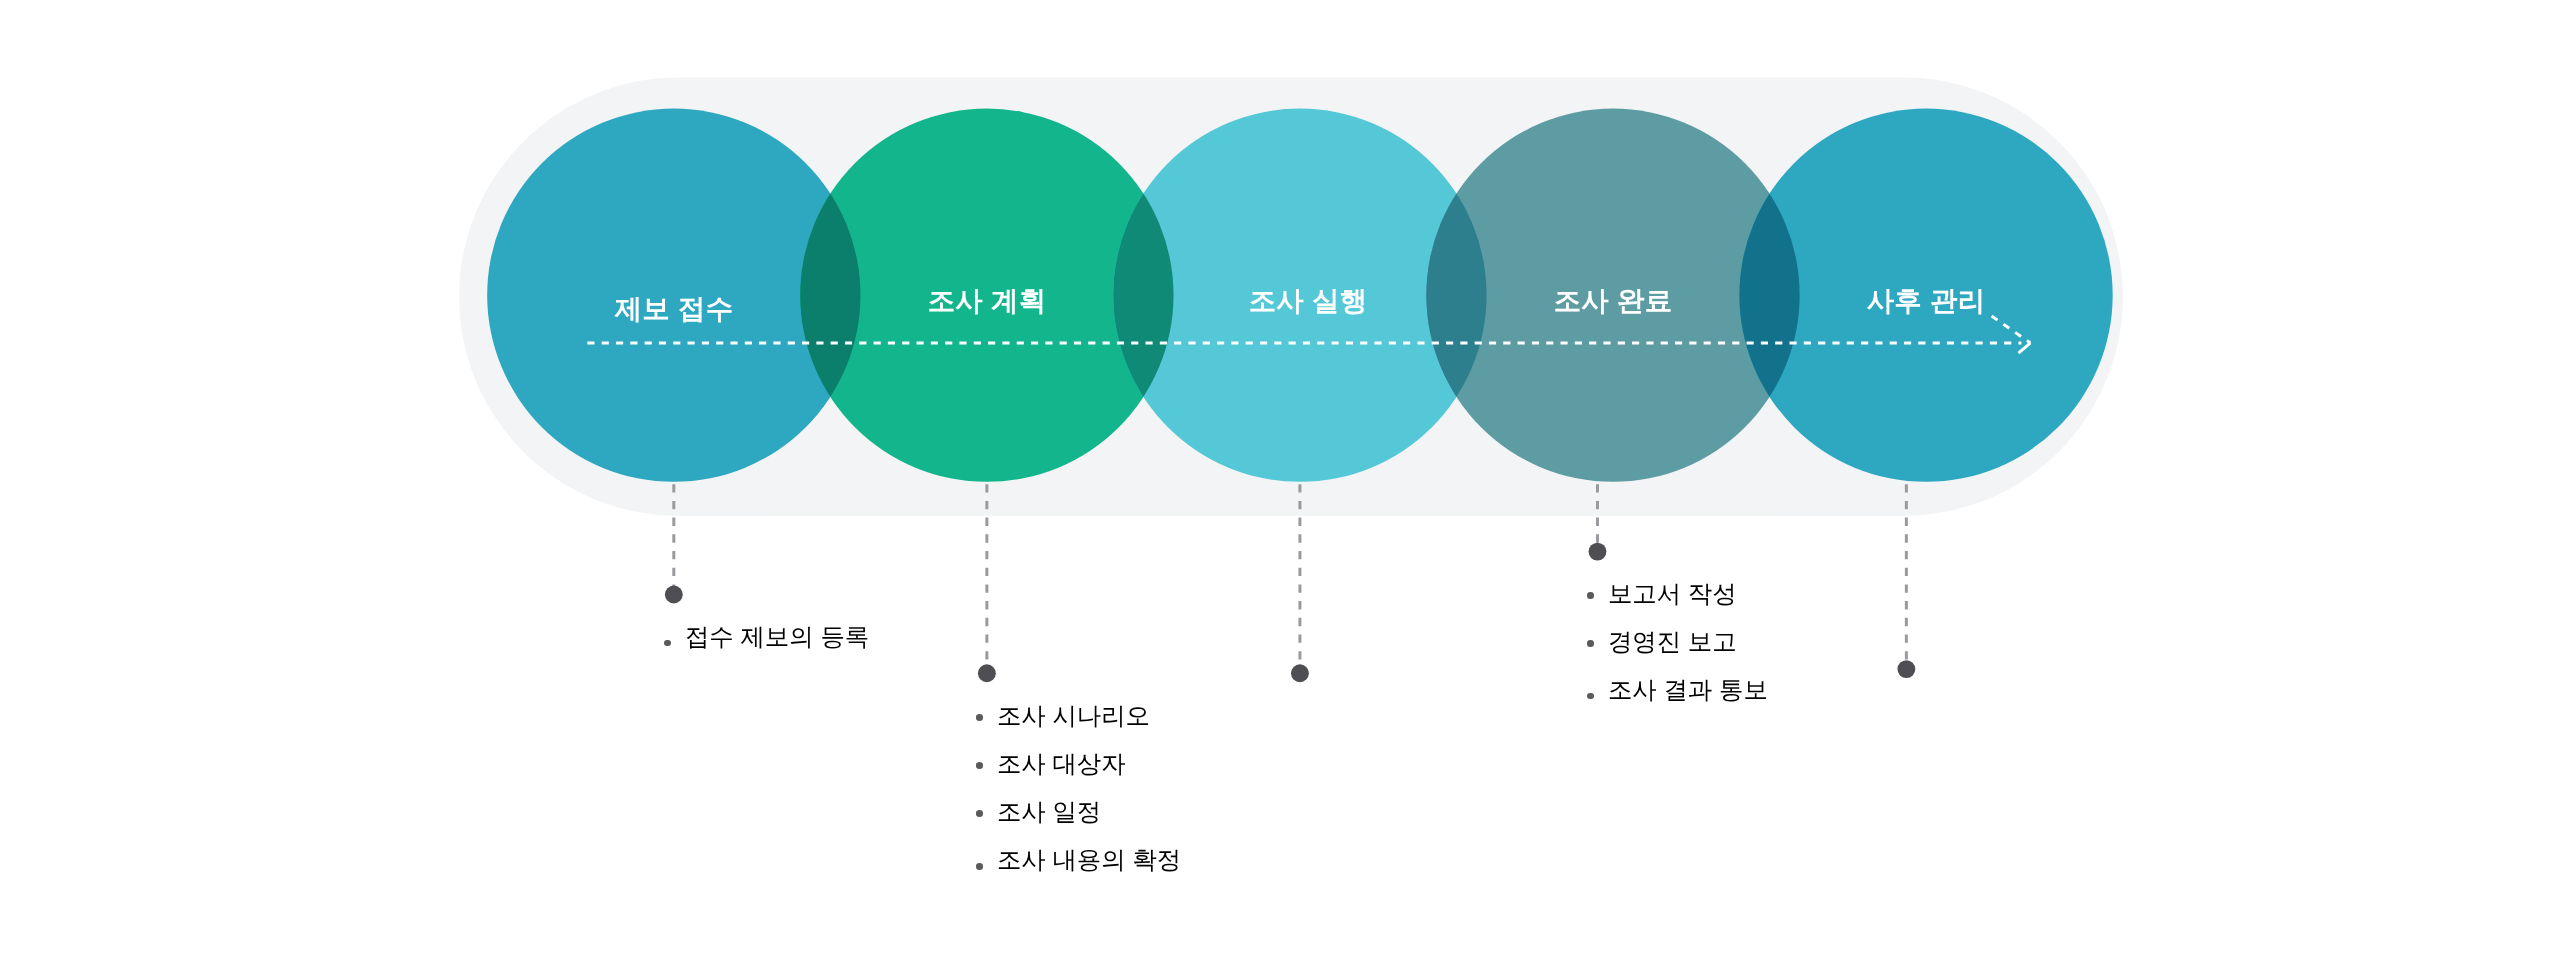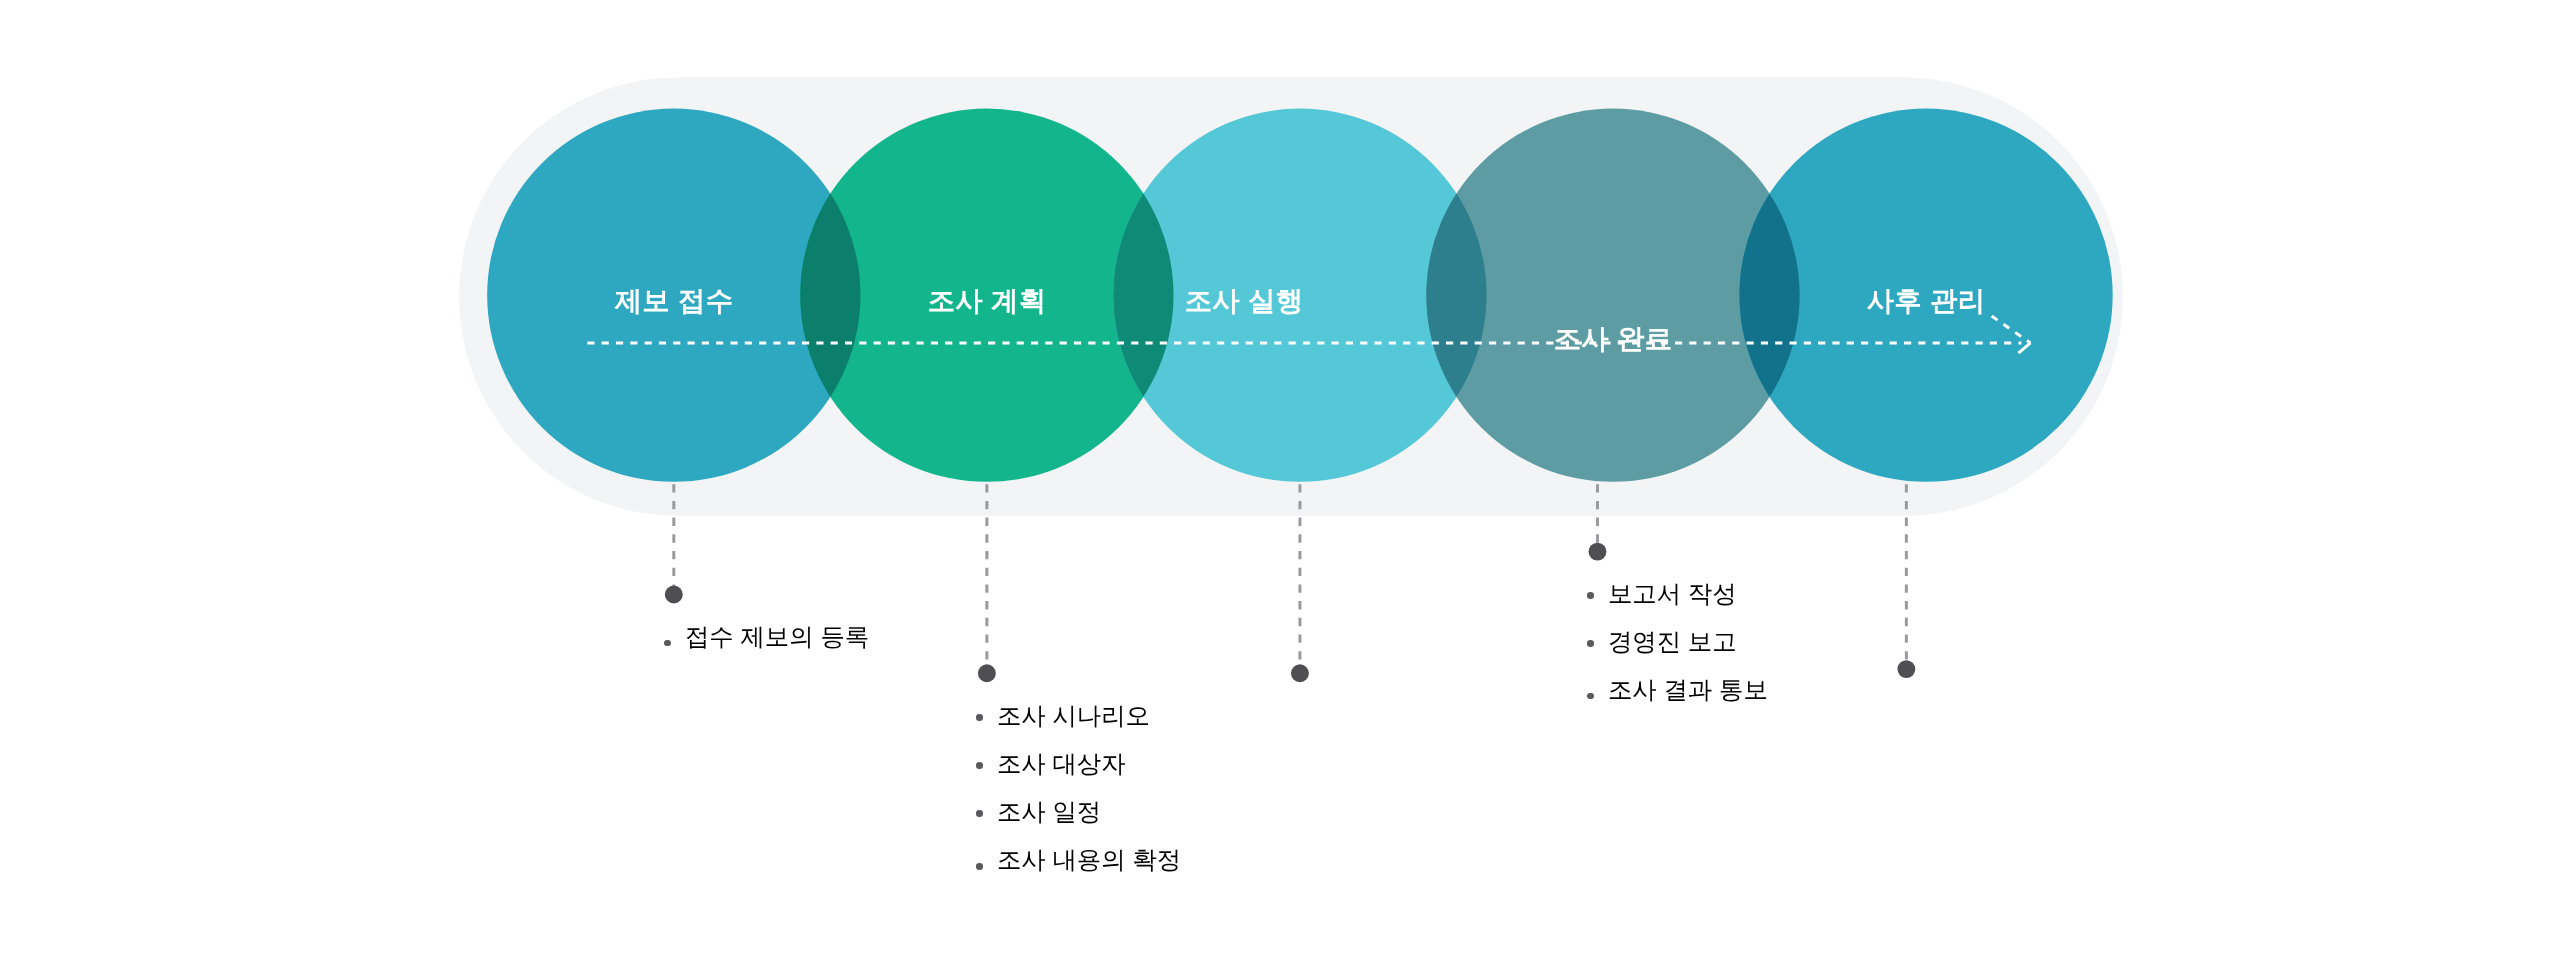--- a/index.html
+++ b/index.html
@@ -129,24 +129,24 @@
     <g>
       <line x1="2679" y1="812" x2="2679" y2="913" stroke="#9a9a9e" stroke-width="5" stroke-dasharray="14 14"></line>
       <circle cx="2679" cy="925" r="15" fill="#4f4f53"></circle>
     </g>
     <g>
       <line x1="3197" y1="812" x2="3197" y2="1110" stroke="#9a9a9e" stroke-width="5" stroke-dasharray="14 14"></line>
       <circle cx="3197" cy="1122" r="15" fill="#4f4f53"></circle>
     </g>
   </svg>
 
-  <div class="stage-label" style="left:674px; top:301px;">제보 접수</div>
+  <div class="stage-label" style="left:674px; top:309px;">제보 접수</div>
   <div class="stage-label" style="left:987px; top:301px;">조사 계획</div>
-  <div class="stage-label" style="left:1244px; top:301px;">조사 실행</div>
-  <div class="stage-label" style="left:1613px; top:301px;margin-top:38px;">조사 완료</div>
+  <div class="stage-label" style="left:1308px; top:301px;">조사 실행</div>
+  <div class="stage-label" style="left:1613px; top:301px;">조사 완료</div>
   <div class="stage-label" style="left:1926px; top:301px;">사후 관리</div>
 
   <div class="bullet-group" style="left:664px; top:623px;">
     <div class="bullet-item">
       <span class="bullet-dot"></span>
       <span class="bullet-text">접수 제보의 등록</span>
     </div>
   </div>
 
   <div class="bullet-group" style="left:976px; top:702px;">

